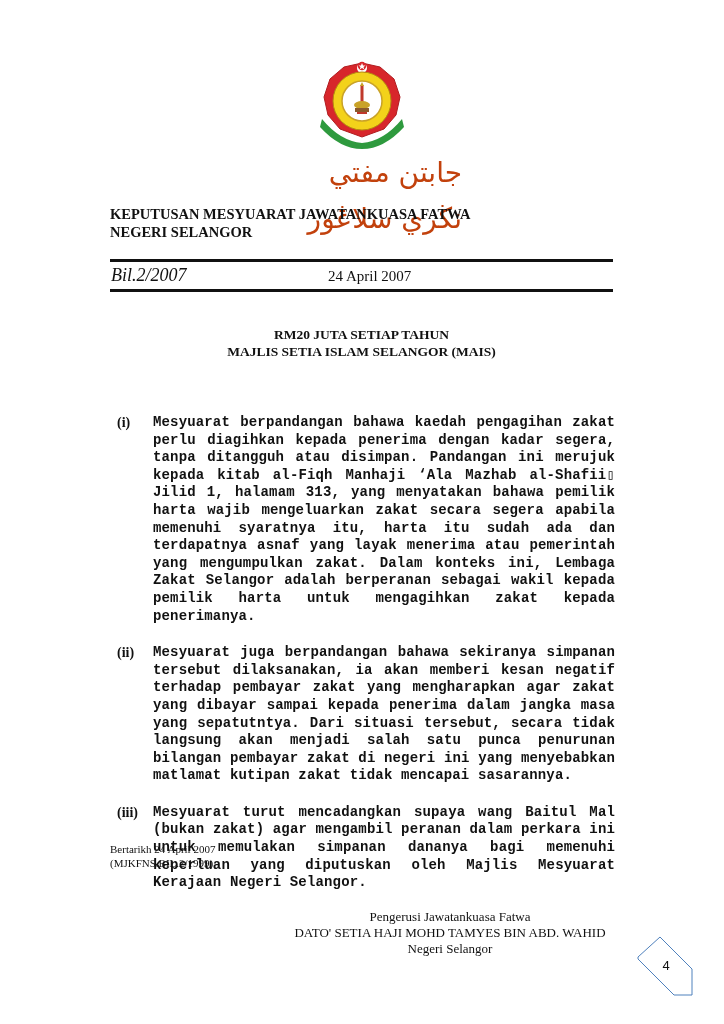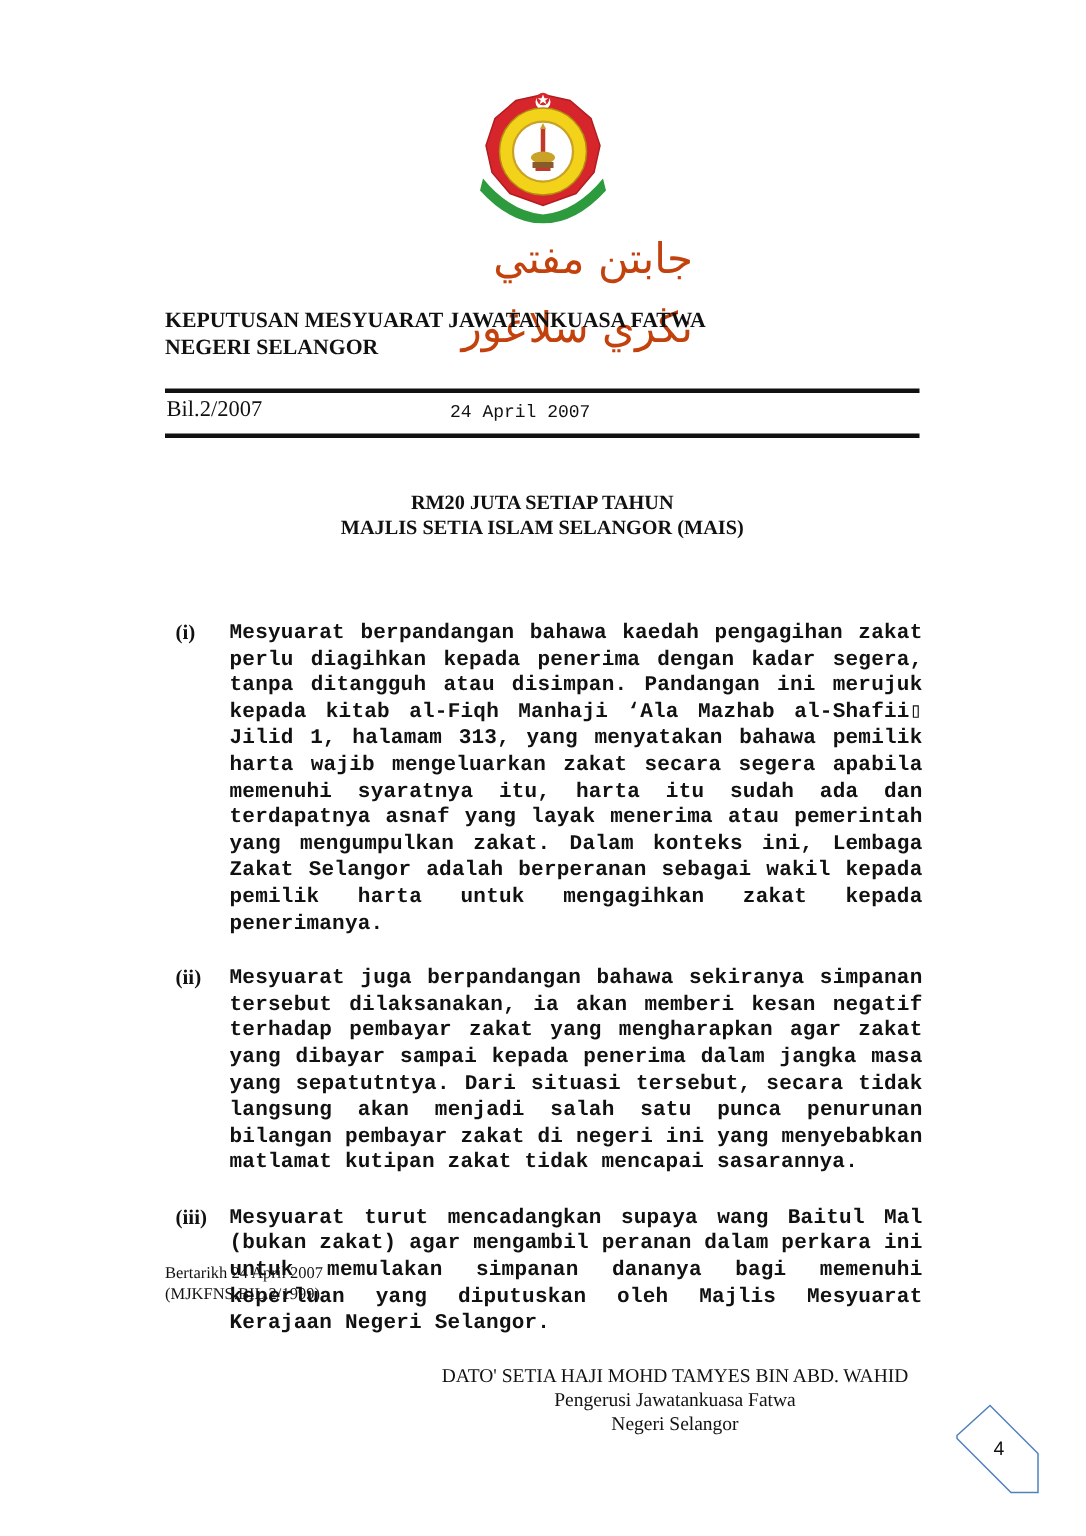--- a/index.html
+++ b/index.html
@@ -17,22 +17,22 @@
       direction: rtl; line-height: 46px; letter-spacing: 1px;
     }
 
     .doc-title {
       position: absolute; left: 110px; top: 205px; width: 503px; text-align: left;
       font-family: "Liberation Serif", serif; font-weight: bold; font-size: 14.5px; line-height: 18px;
     }
     .rule { position: absolute; left: 110px; width: 503px; height: 3px; background: #111; }
     .rule.top { top: 259px; }
     .rule.bottom { top: 289px; }
-    .bil { position: absolute; left: 111px; top: 265px; font-family: "Liberation Serif", serif; font-size: 15px; }
-    .date { position: absolute; left: 300px; top: 268px; font-family: Liberation Mono, monospace; font-size: 12px; }
+    .bil { position: absolute; left: 111px; top: 265px; font-family: "Liberation Serif", serif; font-size: 18px; font-style: italic; }
+    .date { position: absolute; left: 328px; top: 268px; font-family: Liberation Serif, serif; font-size: 15px; }
 
     .heading {
       position: absolute; left: 110px; top: 326px; width: 503px; text-align: center;
       font-family: "Liberation Serif", serif; font-weight: bold; font-size: 13.5px; line-height: 17px;
     }
 
     .clauses { position: absolute; left: 117px; top: 414px; width: 498px; }
     .clause { display: flex; margin-bottom: 19px; }
     .clause-label {
       width: 36px; flex: 0 0 36px;
@@ -119,22 +119,22 @@
       <div class="clause-text">Mesyuarat turut mencadangkan supaya wang Baitul Mal (bukan zakat) agar mengambil peranan dalam perkara ini untuk memulakan simpanan dananya bagi memenuhi keperluan yang diputuskan oleh Majlis Mesyuarat Kerajaan Negeri Selangor.</div>
     </div>
   </div>
 
   <div class="footer-ref">
     <div>Bertarikh 24 April 2007</div>
     <div>(MJKFNS.BIL.2/1999)</div>
   </div>
 
   <div class="signature">
+    <div>Pengerusi Jawatankuasa Fatwa</div>
     <div>DATO' SETIA HAJI MOHD TAMYES BIN ABD. WAHID</div>
-    <div>Pengerusi Jawatankuasa Fatwa</div>
     <div>Negeri Selangor</div>
   </div>
 
   <svg class="page-badge" viewBox="0 0 60 62">
     <polygon id="badge-shape" points="2,22 24,2 56,34 56,60 38,60 2,24" fill="#ffffff" stroke="#4f81bd" stroke-width="1"></polygon>
   </svg>
   <div class="page-number">4</div>
 </div>
 
 </body></html>

